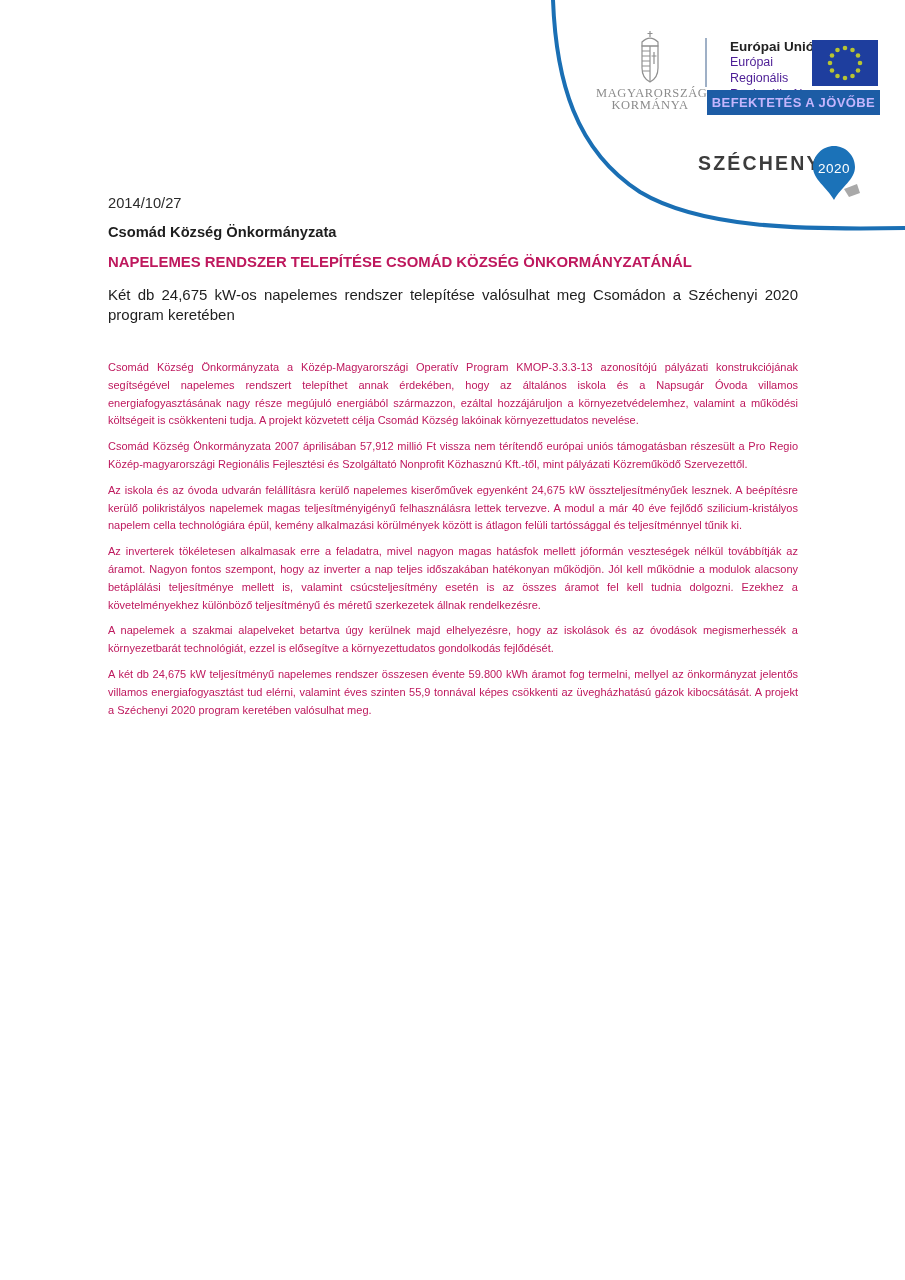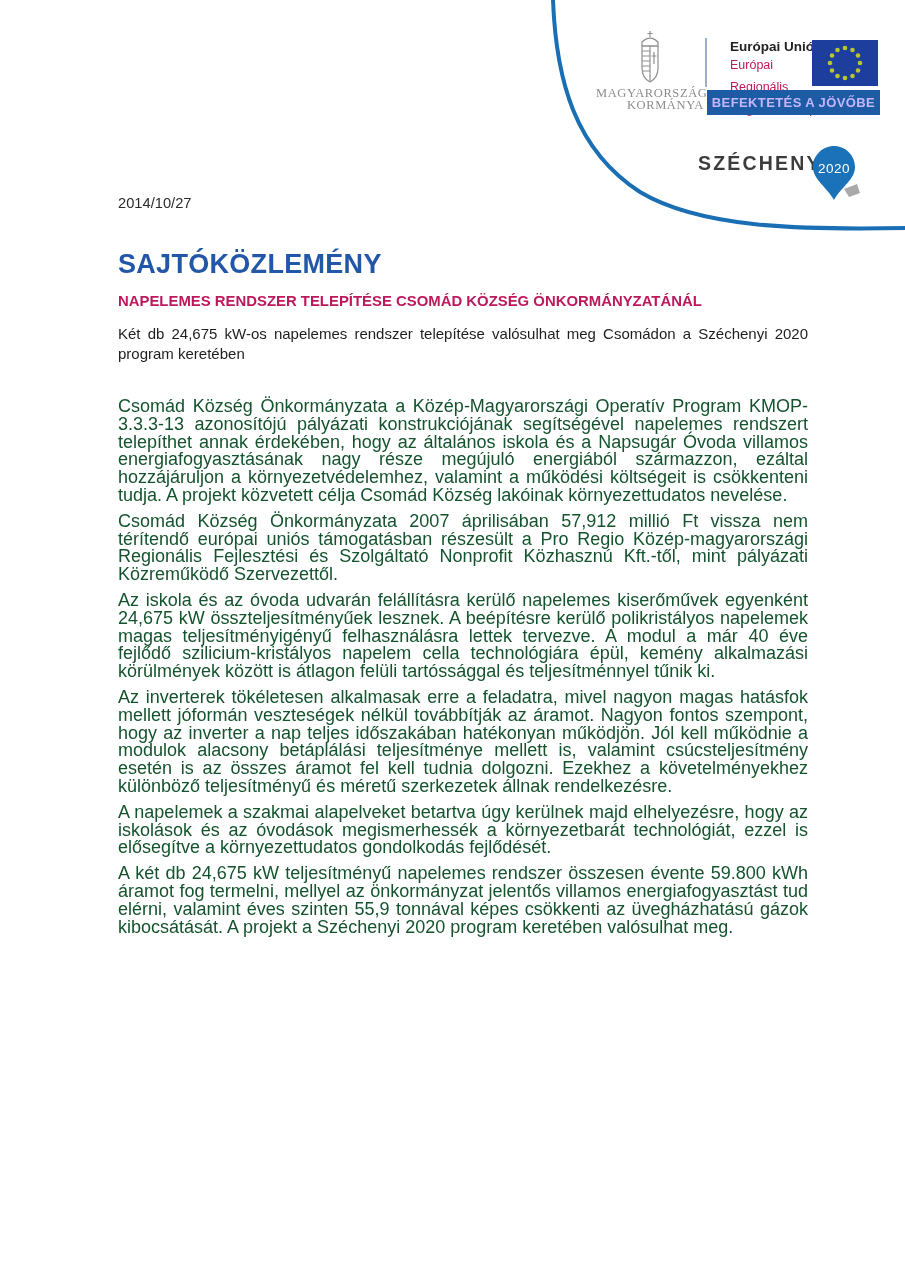--- a/index.html
+++ b/index.html
@@ -9,67 +9,67 @@
     background: #ffffff;
     font-family: "Liberation Sans", sans-serif;
     color: #2b2b2b;
     overflow: hidden;
   }
 
   
   .swoosh-svg { position: absolute; left: 0; top: 0; width: 905px; height: 245px; }
 
   
-  .gov-block { position: absolute; left: 596px; top: 30px; width: 108px; text-align: right; }
+  .gov-block { position: absolute; left: 596px; top: 30px; width: 108px; text-align: center; }
   .gov-emblem { display: block; margin: 0 auto 3px auto; }
   .gov-line {
     font-family: "Liberation Serif", serif;
     font-size: 12.5px; letter-spacing: 0.6px;
     color: #8c8c8c; line-height: 12px;
   }
   .eu-sep { position: absolute; left: 705px; top: 38px; width: 2px; height: 49px; background: #9fb0c6; }
   .eu-text { position: absolute; left: 730px; top: 40px; width: 96px; }
   .eu-title { font-size: 13.5px; font-weight: bold; color: #222; line-height: 14px; }
-  .eu-sub { font-size: 12.5px; color: #be185d; line-height: 22px; }
+  .eu-sub { font-size: 12.5px; color: #4c1d95; line-height: 16px; }
   .eu-flag { position: absolute; left: 812px; top: 40px; }
   .invest-banner {
     position: absolute; left: 707px; top: 90px; width: 173px; height: 25px;
     background: #1d5ca5; color: #c4b5fd;
     font-size: 13px; font-weight: bold; letter-spacing: 0.4px;
     text-align: center; line-height: 25px;
   }
 
   .szechenyi-text {
     position: absolute; left: 698px; top: 153px;
     font-size: 19.5px; font-weight: bold; letter-spacing: 2.2px;
     color: #3c3c3c; line-height: 20px;
   }
   .szechenyi-pin { position: absolute; left: 810px; top: 145px; }
 
   
-  .content { position: absolute; left: 108px; top: 190px; width: 690px; margin-left: 10px; }
+  .content { position: absolute; left: 108px; top: 190px; width: 690px; }
   .doc-date { font-size: 14.7px; color: #2b2b2b; line-height: 18px; padding-top: 4px; }
   .doc-org  { font-size: 14.7px; font-weight: bold; color: #1e1e1e; line-height: 18px; margin-top: 11px; }
   .doc-title {
     margin-top: 36px;
     font-size: 27px; font-weight: bold; color: #2257a7;
     line-height: 32px; letter-spacing: 0.3px;
   }
   .doc-subtitle {
     margin-top: 12px;
     font-size: 14.9px; font-weight: bold; color: #be185d; line-height: 18px;
   }
   .doc-lead {
     margin-top: 14px;
     font-size: 15px; font-weight: normal; color: #1e1e1e;
     line-height: 20px; text-align: justify;
   }
   .doc-paragraphs { margin-top: 34px; }
   .doc-paragraphs p {
-    font-size: 18px; line-height: 17.8px; color: #14532d;
+    font-size: 11px; line-height: 17.8px; color: #be185d;
     text-align: justify; margin-bottom: 8px;
   }
 </style>
 </head>
 <body>
 
 <svg class="swoosh-svg" viewBox="0 0 905 245" aria-hidden="true">
   <path d="M 553 0 C 556 80 575 150 640 192 C 700 228 800 230 905 228" fill="none" stroke="#1a6fb4" stroke-width="4" stroke-linecap="round"></path>
 </svg>
 
@@ -118,21 +118,21 @@
 
 <div class="szechenyi-text">SZÉCHENYI</div>
 <svg class="szechenyi-pin" width="56" height="56" viewBox="0 0 56 56" aria-hidden="true">
   <path d="M34 44 L47 39 L50 48 L39 52 Z" fill="#a9a9a9"></path>
   <path d="M24 1 C35.6 1 45 10.4 45 22 C45 34.5 31.5 41.5 24 55 C16.5 41.5 3 34.5 3 22 C3 10.4 12.4 1 24 1 Z" fill="#1b72b8"></path>
   <text x="24" y="27.5" text-anchor="middle" fill="#ffffff" font-family="Liberation Sans, sans-serif" font-size="13.5" letter-spacing="0.5">2020</text>
 </svg>
 
 <div class="content">
   <div class="doc-date">2014/10/27</div>
-  <h1 class="doc-title">SAJTÓKÖZLEMÉNY</h1>
+  <div class="doc-org">Csomád Község Önkormányzata</div>
   <h2 class="doc-subtitle">NAPELEMES RENDSZER TELEPÍTÉSE CSOMÁD KÖZSÉG ÖNKORMÁNYZATÁNÁL</h2>
   <div class="doc-lead">Két db 24,675 kW-os napelemes rendszer telepítése valósulhat meg Csomádon a Széchenyi 2020 program keretében</div>
   <div class="doc-paragraphs">
     <p>Csomád Község Önkormányzata a Közép-Magyarországi Operatív Program KMOP-3.3.3-13 azonosítójú pályázati konstrukciójának segítségével napelemes rendszert telepíthet annak érdekében, hogy az általános iskola és a Napsugár Óvoda villamos energiafogyasztásának nagy része megújuló energiából származzon, ezáltal hozzájáruljon a környezetvédelemhez, valamint a működési költségeit is csökkenteni tudja. A projekt közvetett célja Csomád Község lakóinak környezettudatos nevelése.</p>
     <p>Csomád Község Önkormányzata 2007 áprilisában 57,912 millió Ft vissza nem térítendő európai uniós támogatásban részesült a Pro Regio Közép-magyarországi Regionális Fejlesztési és Szolgáltató Nonprofit Közhasznú Kft.-től, mint pályázati Közreműködő Szervezettől.</p>
     <p>Az iskola és az óvoda udvarán felállításra kerülő napelemes kiserőművek egyenként 24,675 kW összteljesítményűek lesznek. A beépítésre kerülő polikristályos napelemek magas teljesítményigényű felhasználásra lettek tervezve. A modul a már 40 éve fejlődő szilicium-kristályos napelem cella technológiára épül, kemény alkalmazási körülmények között is átlagon felüli tartóssággal és teljesítménnyel tűnik ki.</p>
     <p>Az inverterek tökéletesen alkalmasak erre a feladatra, mivel nagyon magas hatásfok mellett jóformán veszteségek nélkül továbbítják az áramot. Nagyon fontos szempont, hogy az inverter a nap teljes időszakában hatékonyan működjön. Jól kell működnie a modulok alacsony betáplálási teljesítménye mellett is, valamint csúcsteljesítmény esetén is az összes áramot fel kell tudnia dolgozni. Ezekhez a követelményekhez különböző teljesítményű és méretű szerkezetek állnak rendelkezésre.</p>
     <p>A napelemek a szakmai alapelveket betartva úgy kerülnek majd elhelyezésre, hogy az iskolások és az óvodások megismerhessék a környezetbarát technológiát, ezzel is elősegítve a környezettudatos gondolkodás fejlődését.</p>
     <p>A két db 24,675 kW teljesítményű napelemes rendszer összesen évente 59.800 kWh áramot fog termelni, mellyel az önkormányzat jelentős villamos energiafogyasztást tud elérni, valamint éves szinten 55,9 tonnával képes csökkenti az üvegházhatású gázok kibocsátását. A projekt a Széchenyi 2020 program keretében valósulhat meg.</p>
   </div>

